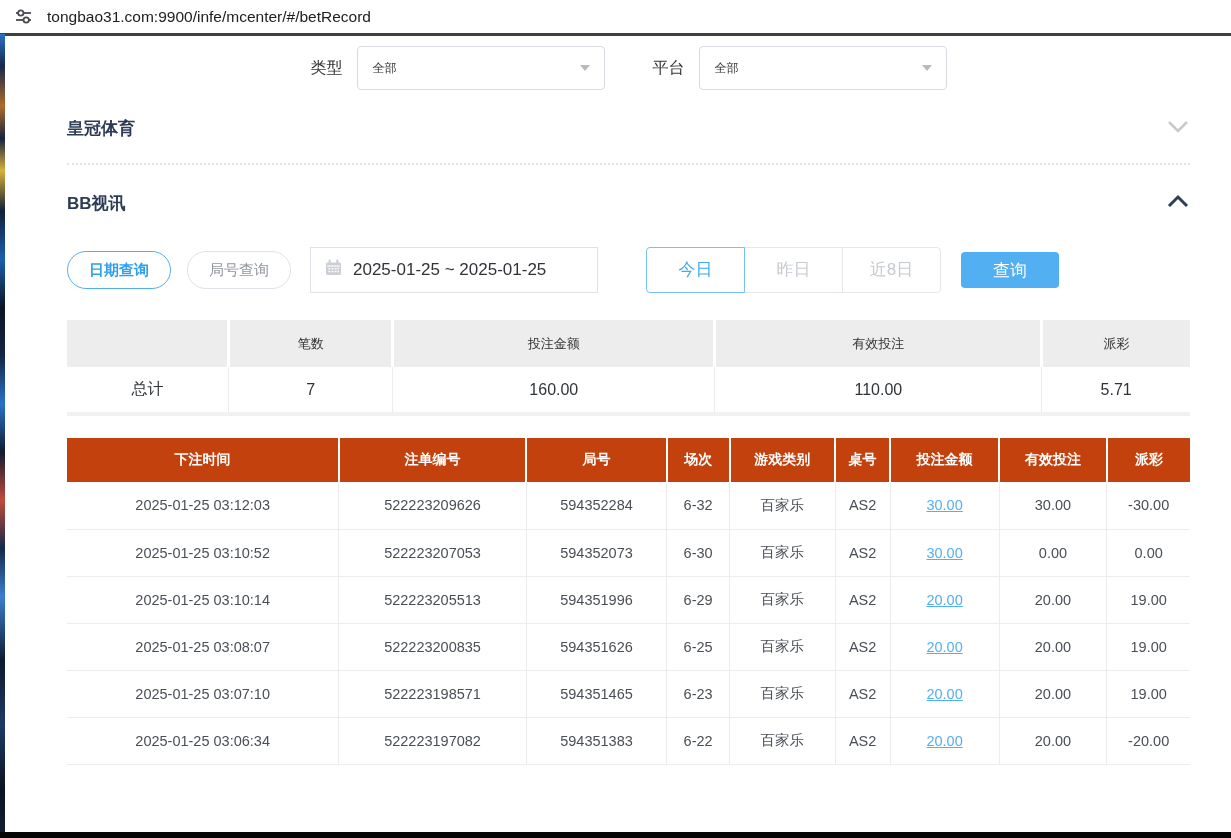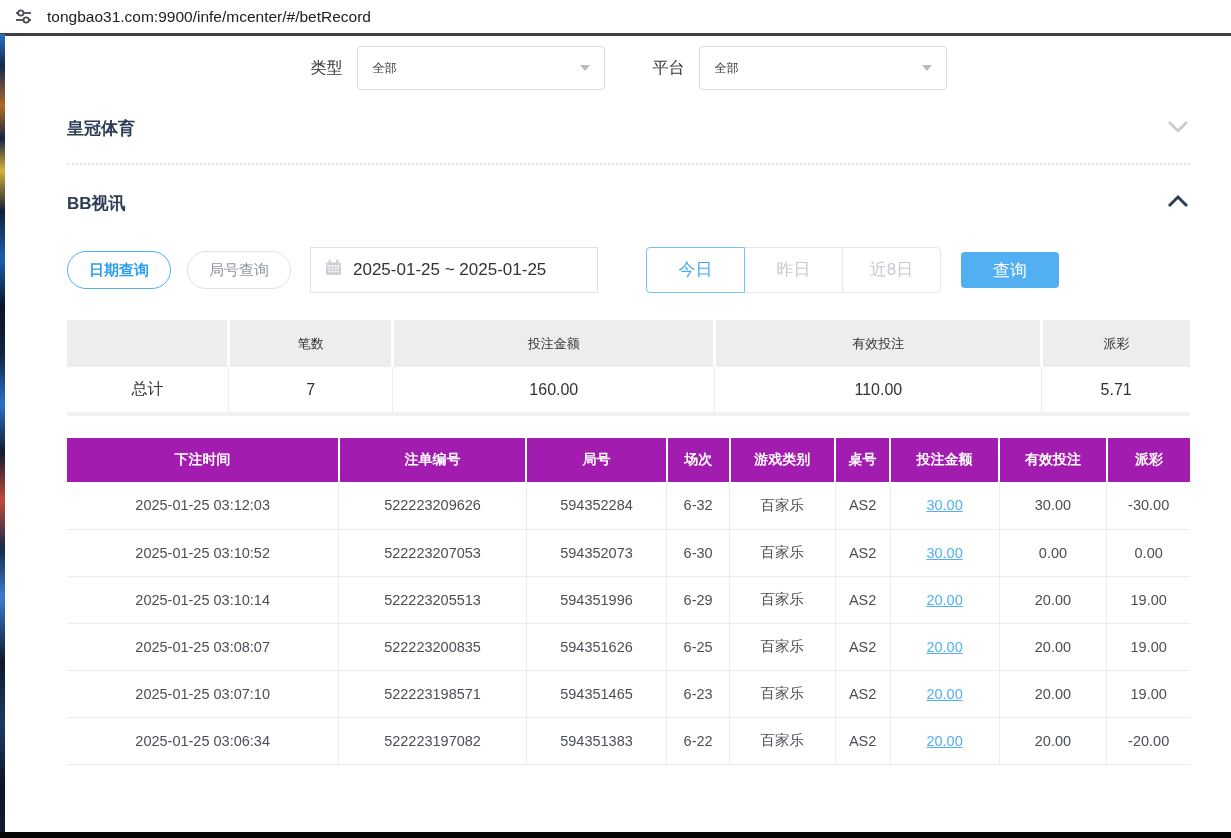--- a/index.html
+++ b/index.html
@@ -85,21 +85,21 @@
   .summary-table th:last-child { border-right: none; }
   .summary-table td {
     background: #fff; height: 47px; font-size: 16px; color: #2f3338;
     border-right: 1px solid #ececec; border-bottom: 4px solid #f1f1f1;
   }
   .summary-table td:last-child { border-right: none; }
 
   
   .bet-table { width: 100%; border-collapse: collapse; margin-top: 22px; text-align: center; }
   .bet-table th {
-    background: #a21caf; color: #fff; font-weight: bold; font-size: 14px; height: 44px;
+    background: #c2410c; color: #fff; font-weight: bold; font-size: 14px; height: 44px;
     border-right: 2px solid #fff;
   }
   .bet-table th:last-child { border-right: none; }
   .bet-table td {
     height: 47px; font-size: 14.5px; color: #4a4f57; background: #fff;
     border-bottom: 1px solid #ececec; border-right: 1px solid #ececec;
   }
   .bet-table td:last-child { border-right: none; }
   .amount-link { color: #52b0f2; text-decoration: underline; cursor: pointer; }
   .neg { color: #f4524c; }

